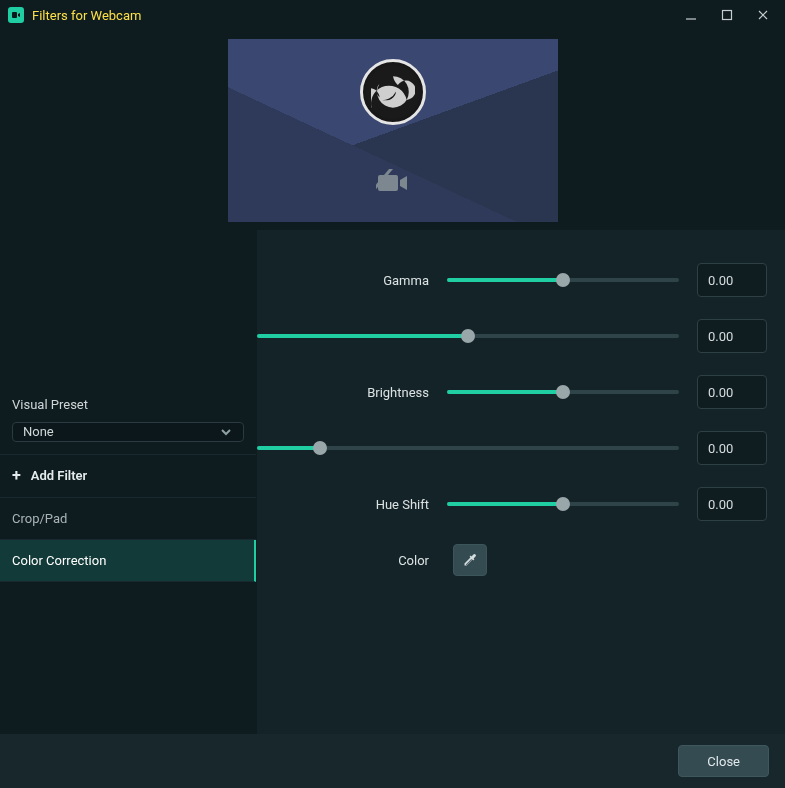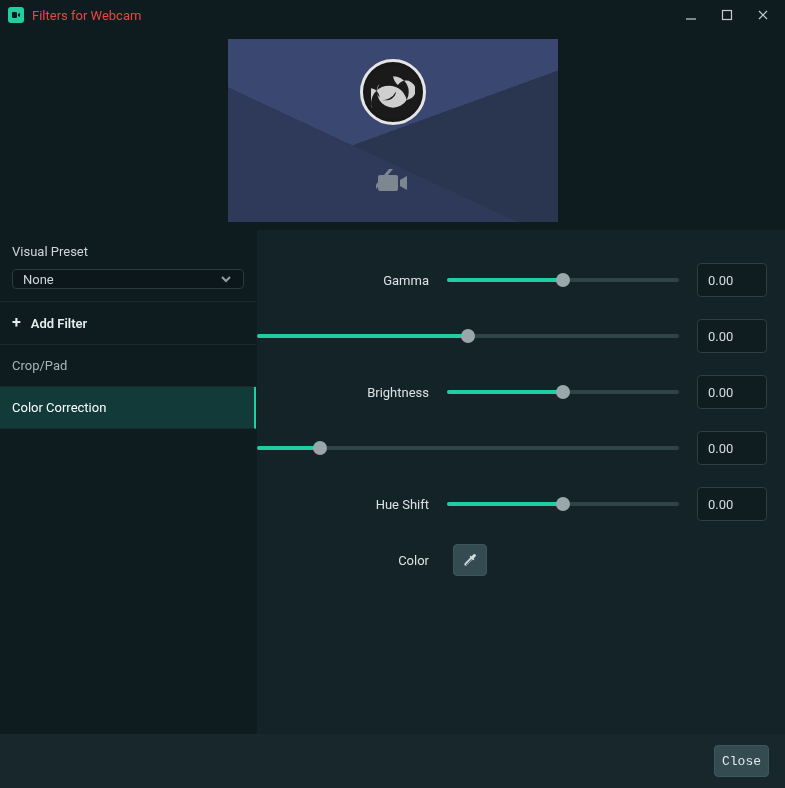--- a/index.html
+++ b/index.html
@@ -21,21 +21,21 @@
   padding: 0 8px;
   gap: 8px;
 }
 .app-icon {
   width: 16px; height: 16px;
   background: #1fcfa3;
   border-radius: 3px;
   display: flex; align-items: center; justify-content: center;
 }
 .app-icon svg { width: 10px; height: 10px; fill: #0b181c; }
-.titlebar-title { color: #ef4444; font-size: 13px; }
+.titlebar-title { color: #fde047; font-size: 13px; }
 .titlebar-spacer { flex: 1; }
 .win-btn {
   width: 28px; height: 28px;
   display: flex; align-items: center; justify-content: center;
   color: #c6cdcf; cursor: pointer;
 }
 .win-btn svg { width: 14px; height: 14px; stroke: currentColor; fill: none; stroke-width: 1.2; }
 
 
 .preview-row {
@@ -76,20 +76,21 @@
 .body {
   flex: 1; display: flex; min-height: 0;
 }
 
 
 .sidebar {
   width: 257px;
   background: #0e1b1f;
   display: flex; flex-direction: column;
   border-right: 1px solid #0e1b1f;
+  justify-content: center;
 }
 .sidebar-section {
   padding: 14px 12px 12px;
 }
 .sidebar-label {
   color: #cfd6d8; font-size: 13px; margin-bottom: 10px; display: block;
 }
 .select {
   width: 100%;
   height: 20px;
@@ -198,28 +199,27 @@
 .picker-btn svg { width: 16px; height: 16px; fill: #d6dddf; }
 
 
 .footer {
   height: 54px;
   background: #17272b;
   display: flex; align-items: center; justify-content: flex-end;
   padding: 0 16px;
 }
 .close-btn {
-  height: 32px; padding: 0 7px;
+  height: 32px; padding: 0 28px;
   background: #344b51;
   border: 1px solid #3e575d;
   border-radius: 4px;
   color: #e2e9eb;
   display: flex; align-items: center;
   cursor: pointer;
-  font-family: Liberation Mono, monospace;
 }
 </style>
 </head>
 <body>
 
 <div class="titlebar">
   <div class="app-icon">
     <svg viewBox="0 0 10 10">
         <rect x="1" y="2" width="5" height="6" rx="1"></rect>
         <path d="M7 4 L9 3 L9 7 L7 6 Z"></path>

